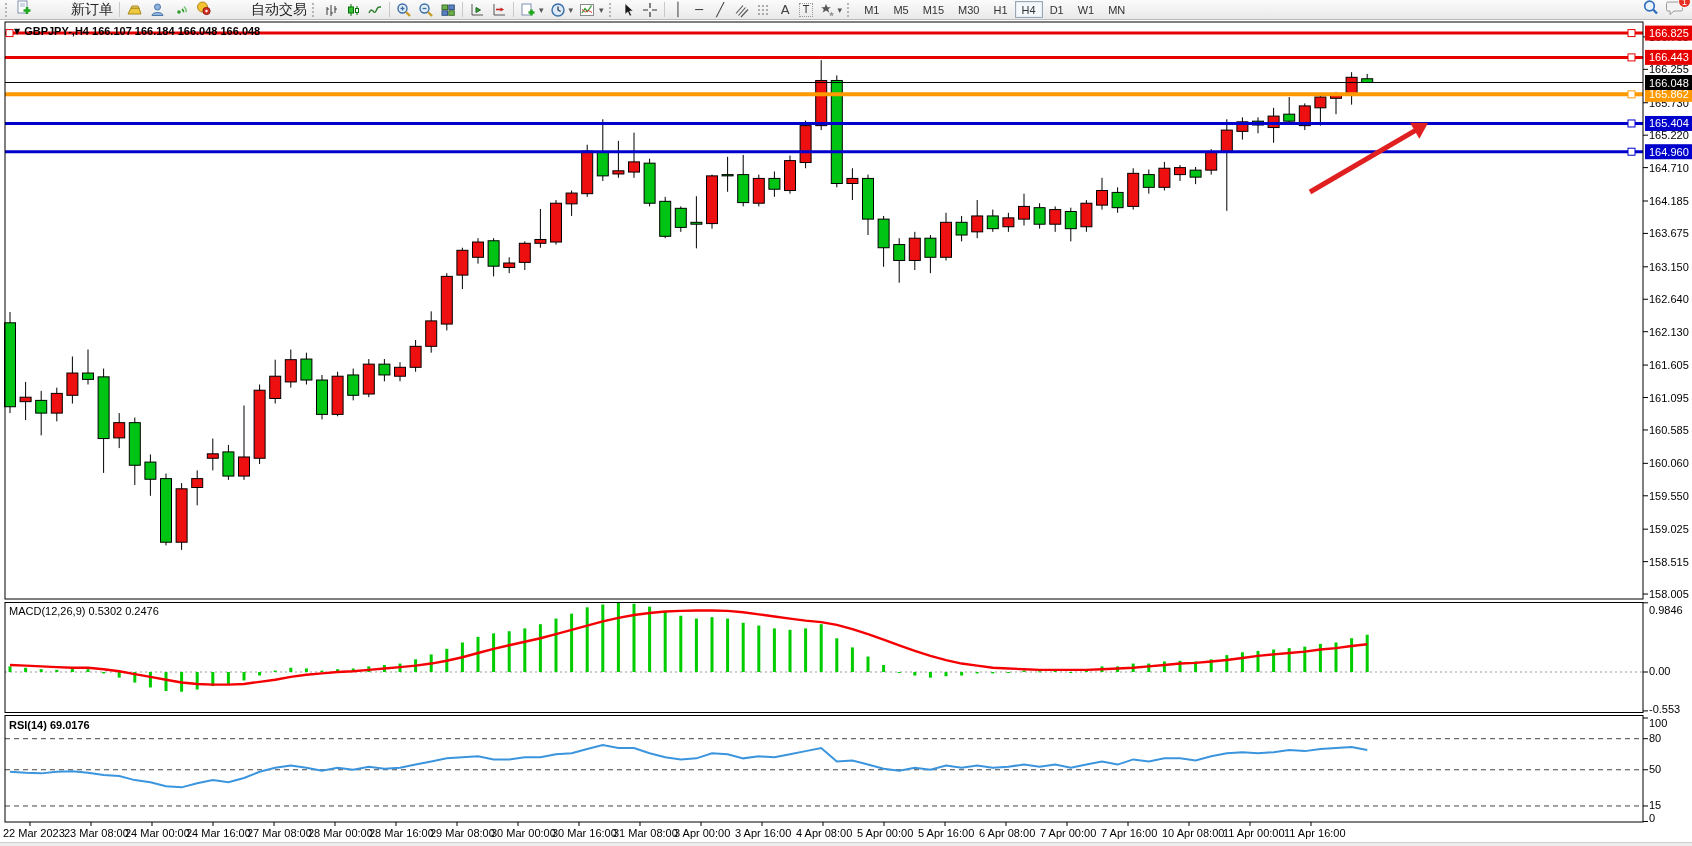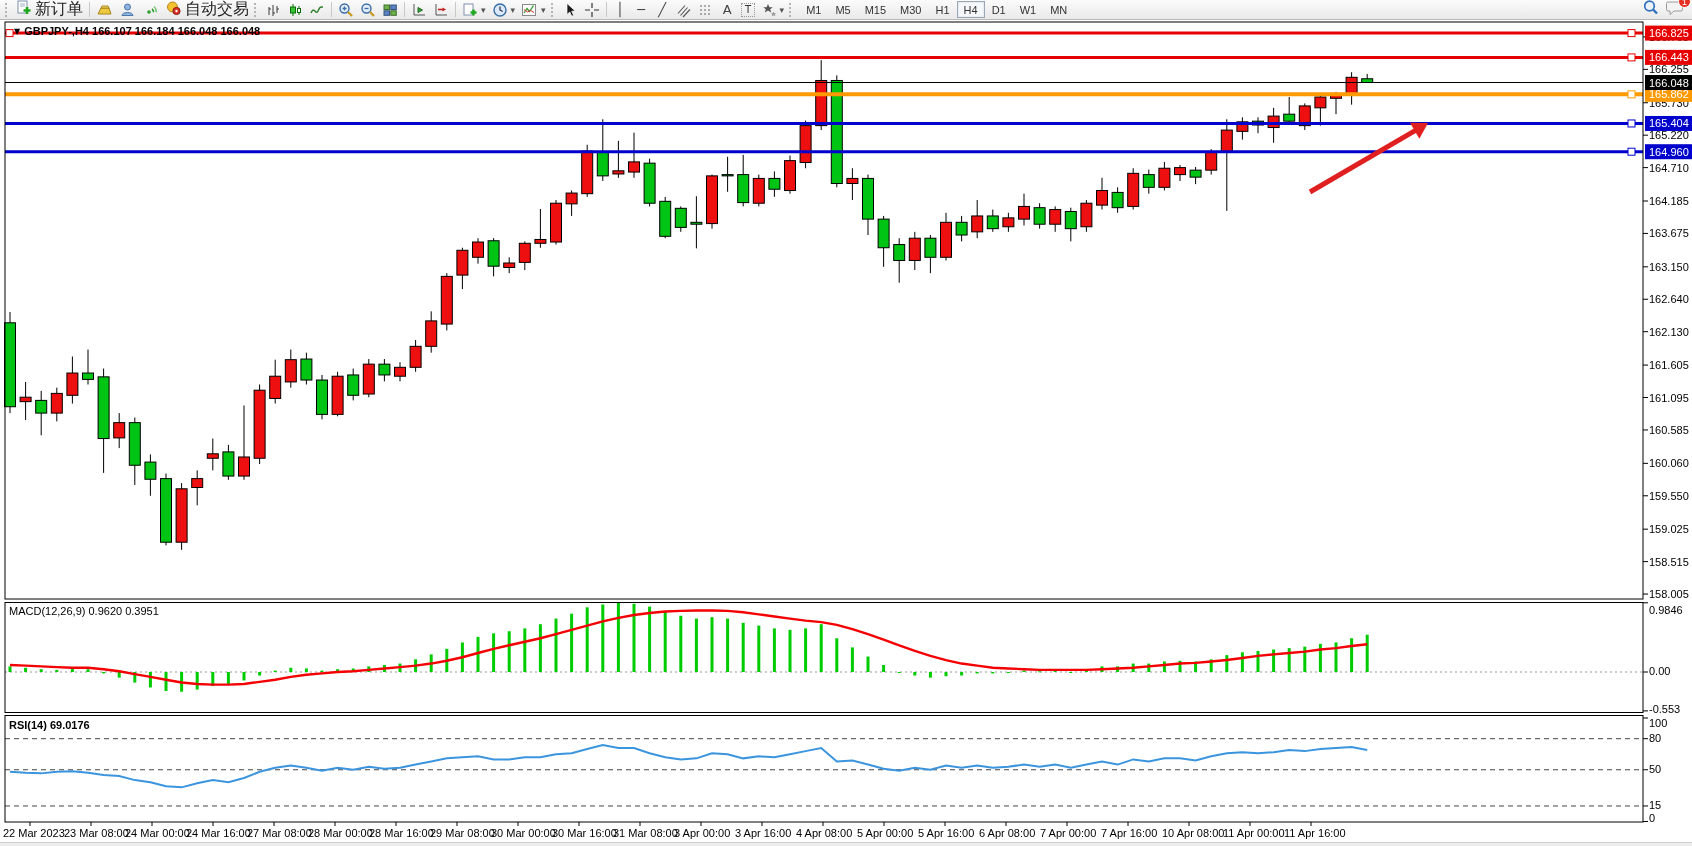--- a/index.html
+++ b/index.html
@@ -10,21 +10,21 @@
   svg text { font-family:"Liberation Sans", sans-serif; }
 
   
   .toolbar { position:absolute; left:0; top:0; width:1692px; height:20px; z-index:5;
              display:flex; align-items:center; padding:0 3px;
              background:linear-gradient(#fbfbfb,#e9e9e9); border-bottom:1px solid #b9b9b9; }
   .grip { width:4px; height:14px; border-left:2px dotted #b5b5b5; margin:0 4px 0 2px; }
   .sep  { width:1px; height:15px; background:#c9c9c9; margin:0 3px; }
   .tbtn { height:18px; min-width:21px; display:flex; align-items:center; justify-content:center;
           gap:3px; padding:0 2px; border:1px solid transparent; border-radius:2px; cursor:default; }
-  .tbtn .cn { font-size:16px; color:#222; white-space:nowrap; }
+  .tbtn .cn { font-size:14px; color:#222; white-space:nowrap;margin-left:36px; }
   .glyph { font-family:"DejaVu Sans", sans-serif; font-size:13px; color:#444; line-height:16px; }
   .glyph.small { font-size:9px; color:#555; }
   .ttool { width:14px; height:14px; border:1px dotted #999; display:flex; align-items:center;
            justify-content:center; font-size:10px; color:#333; font-family:"DejaVu Sans",sans-serif;}
   .tf-box { display:flex; align-items:center; margin-left:2px; }
   .tf-btn { font-size:11px; color:#333; padding:1px 6px; height:17px; display:flex; align-items:center;
             border:1px solid transparent; }
   .tf-btn.active { border:1px solid #9aa7b5; background:#f6f9fc; box-shadow:inset 0 0 2px #c6d2de; }
   .right-cluster { margin-left:auto; display:flex; align-items:center; gap:6px; padding-right:4px; position:relative; }
   .badge { position:absolute; top:-4px; right:-6px; background:#e53023; color:#fff; font-size:9px;
@@ -654,17 +654,17 @@
           </svg>
         <span class="badge">1</span>
       </span>
     </div>
   </div>
 
   <div class="chart-title">
     <span class="tri">▼</span>
     <span>GBPJPY-,H4 166.107 166.184 166.048 166.048</span>
   </div>
-  <div class="panel-label macd">MACD(12,26,9) 0.9620 0.3951</div>
+  <div class="panel-label macd">MACD(12,26,9) 0.5302 0.2476</div>
   <div class="panel-label rsi">RSI(14) 69.0176</div>
 
   <div class="statusbar"></div>
 </div>
 
 </body></html>

